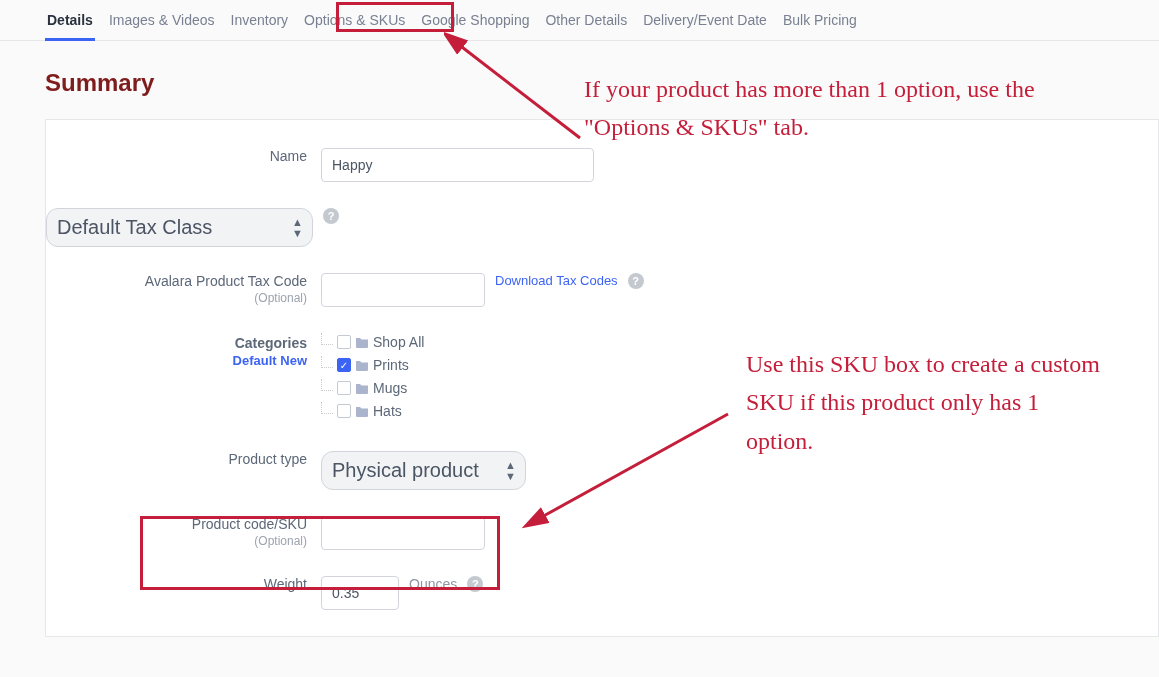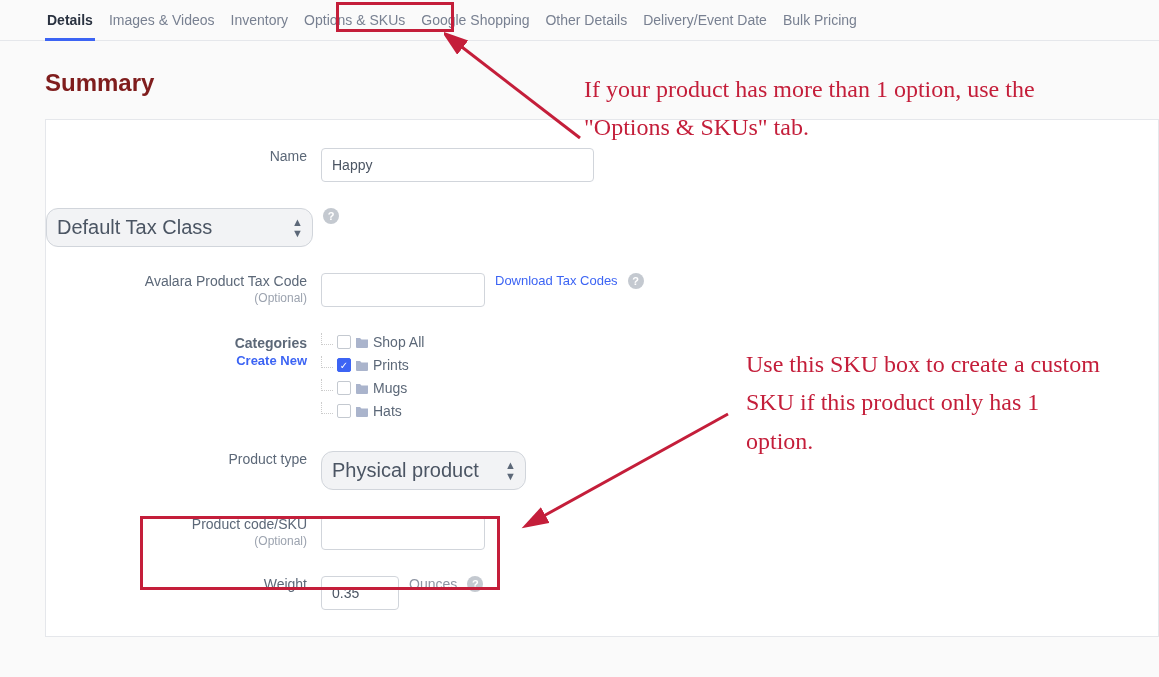--- a/index.html
+++ b/index.html
@@ -104,21 +104,21 @@
     <div class="form-content">
       <input type="text" class="input-text w-med" style="">
       <span class="download-link">Download Tax Codes</span>
       <span class="help-circle">?</span>
     </div>
   </div>
 
   <div class="form-row" style="align-items: flex-start;">
     <div class="form-label-col" style="padding-top: 2px; justify-content: flex-end; font-weight: bold;">
       <span class="form-label">Categories</span>
-      <span class="form-link">Create New</span>
+      <span class="form-link">Default New</span>
     </div>
     <div class="form-content">
       <div class="tree">
         <div class="tree-item">
           <span class="tree-line"></span>
           <span class="checkbox"></span>
           <span class="folder-icon">
               <svg width="14" height="12" viewBox="0 0 14 12">
                 <path fill="#aab4cc" d="M1 2 h4 l1.5 1.5 H13 v7.5 a1 1 0 0 1 -1 1 H2 a1 1 0 0 1 -1 -1 z"></path>
               </svg>

